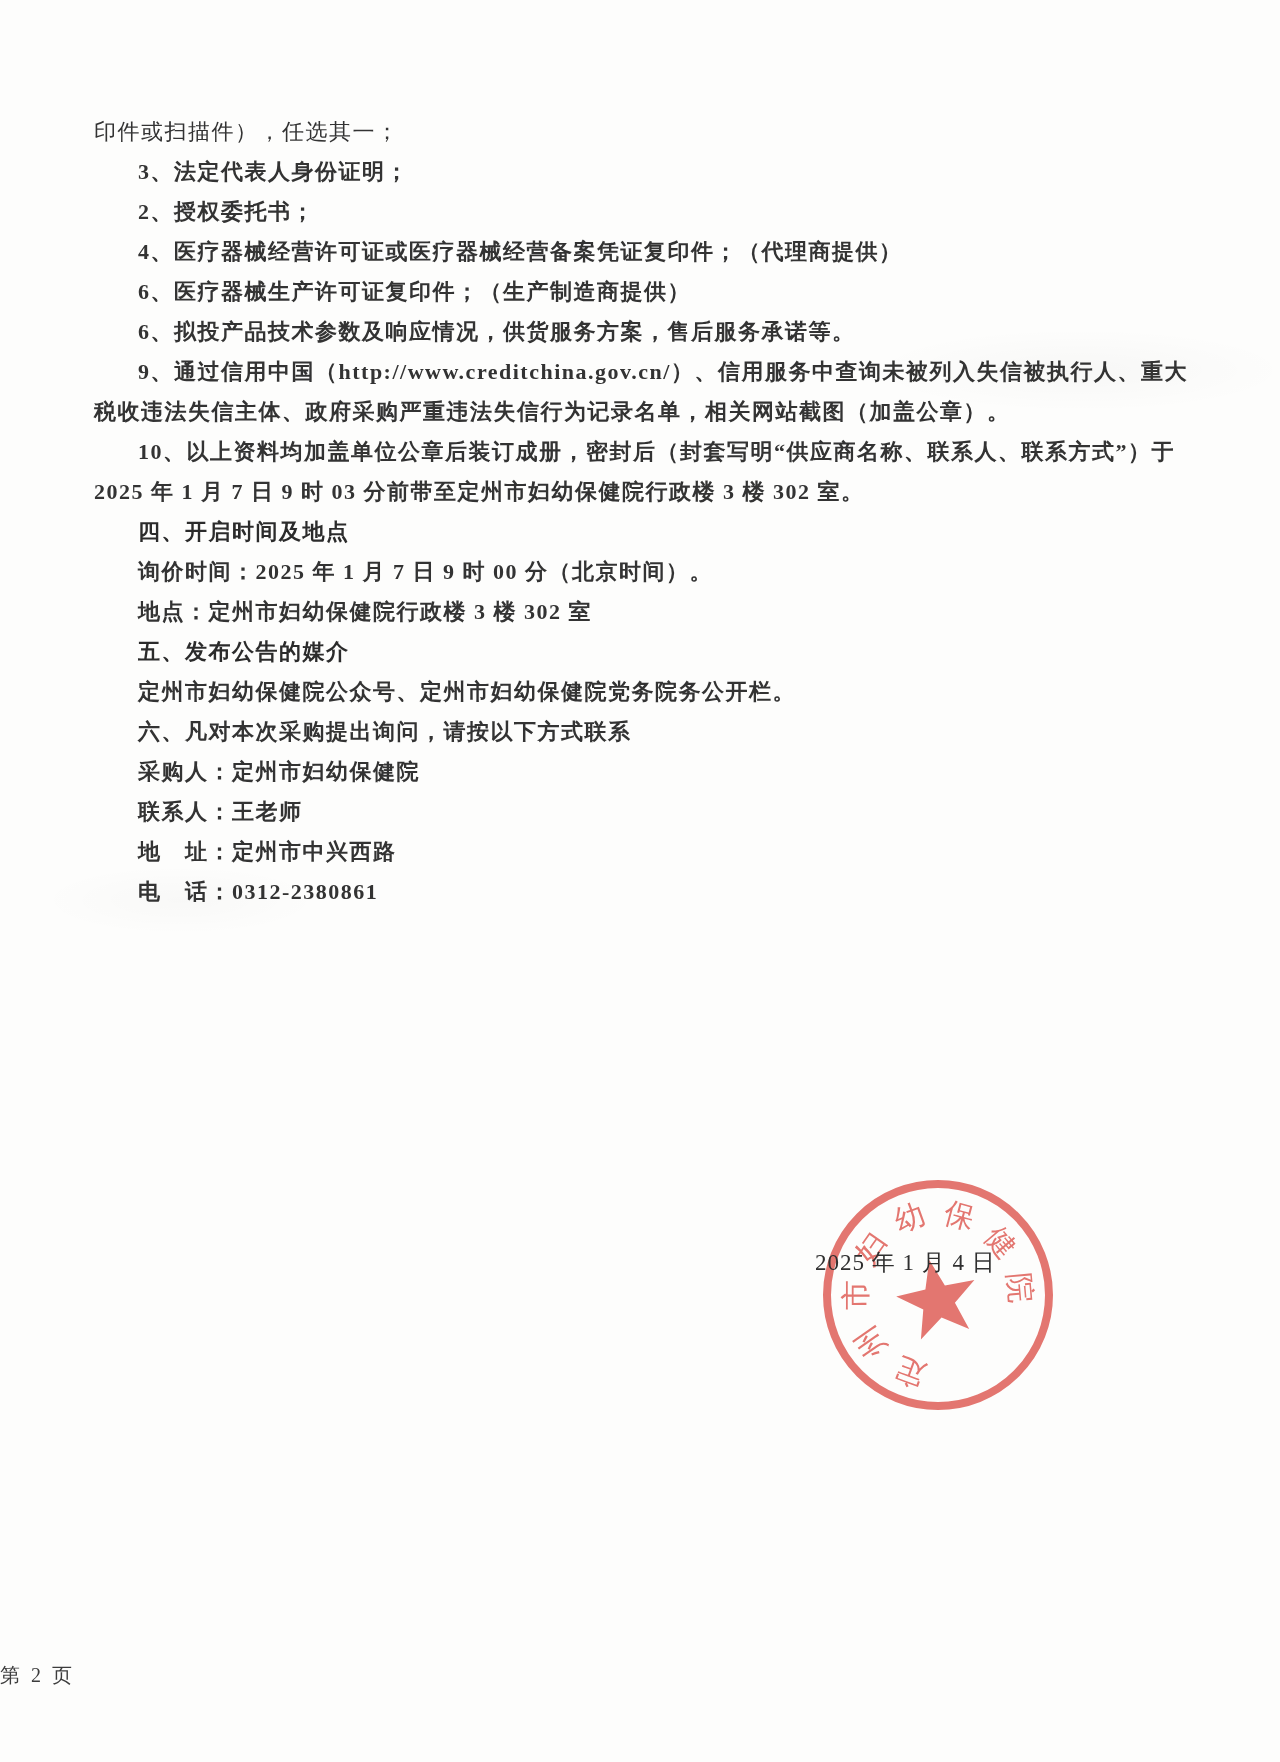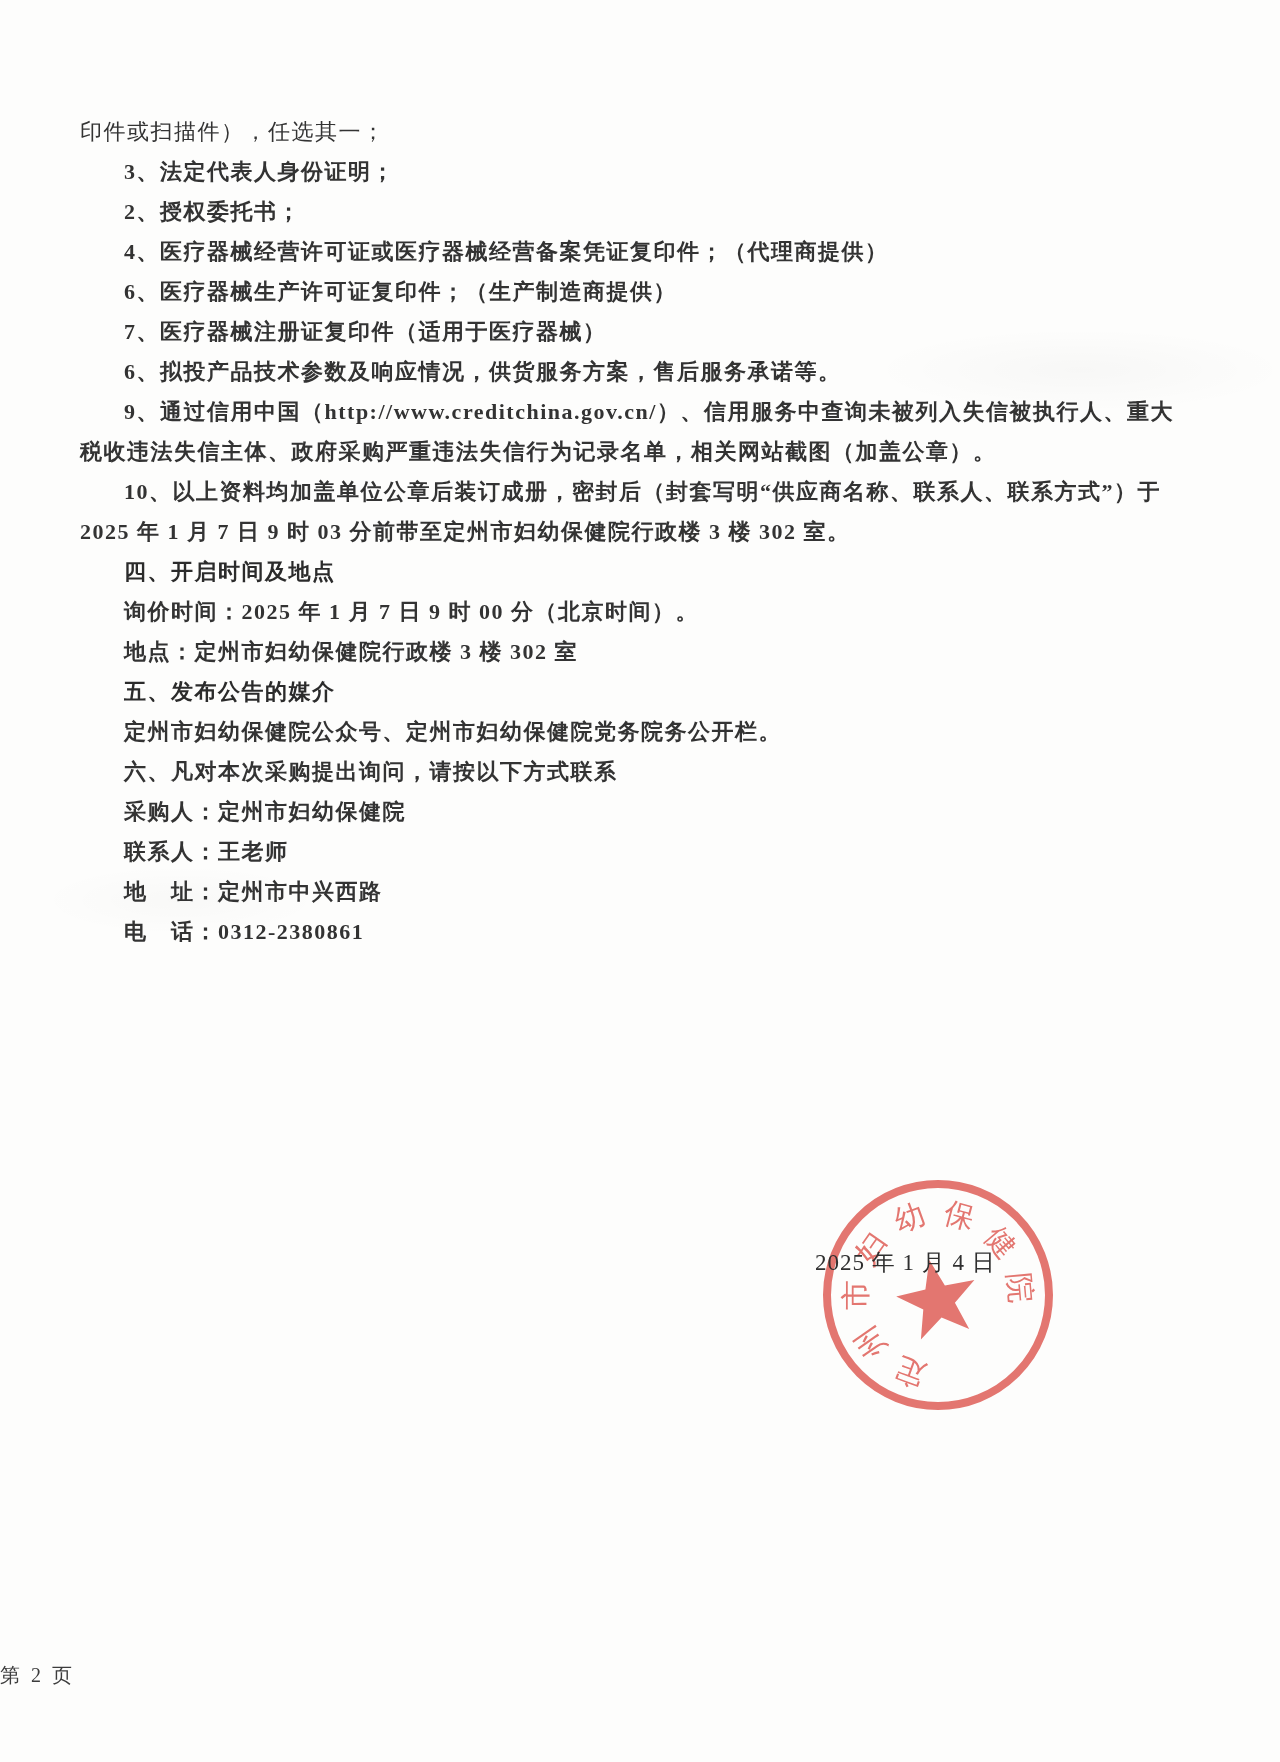--- a/index.html
+++ b/index.html
@@ -11,21 +11,21 @@
     overflow:hidden;
   }
   .page{
     position:absolute;left:0;top:0;width:1280px;height:1762px;
     background:
       radial-gradient(ellipse 300px 60px at 1080px 370px, rgba(0,0,0,0.025), rgba(0,0,0,0) 70%),
       radial-gradient(ellipse 200px 50px at 180px 900px, rgba(0,0,0,0.02), rgba(0,0,0,0) 70%),
       #fdfdfc;
   }
   .content{
-    position:absolute;left:80px;top:112px;width:1096px;
+    position:absolute;left:94px;top:112px;width:1096px;
     color:#333333;
     font-size:22px;line-height:40px;letter-spacing:1.5px;
   }
   .content p{margin:0;padding:0;}
   .item{text-indent:2em;font-weight:bold;}
   .cont{text-indent:0;}
   .gap{margin-top:13px;}
   .hd{font-weight:bold;color:#2b2b2b;}
   .doc-date{
     position:absolute;left:815px;top:1247px;
@@ -46,21 +46,20 @@
 <body>
 
 <div class="page">
 
   <div class="content">
     <p class="cont">印件或扫描件），任选其一；</p>
     <p class="item">3、法定代表人身份证明；</p>
     <p class="item">2、授权委托书；</p>
     <p class="item gap">4、医疗器械经营许可证或医疗器械经营备案凭证复印件；（代理商提供）</p>
     <p class="item gap">6、医疗器械生产许可证复印件；（生产制造商提供）</p>
-    <p class="item gap">7、医疗器械注册证复印件（适用于医疗器械）</p>
     <p class="item gap">6、拟投产品技术参数及响应情况，供货服务方案，售后服务承诺等。</p>
     <p class="item gap">9、通过信用中国（http://www.creditchina.gov.cn/）、信用服务中查询未被列入失信被执行人、重大税收违法失信主体、政府采购严重违法失信行为记录名单，相关网站截图（加盖公章）。</p>
     <p class="item">10、以上资料均加盖单位公章后装订成册，密封后（封套写明“供应商名称、联系人、联系方式”）于 2025 年 1 月 7 日 9 时 03 分前带至定州市妇幼保健院行政楼 3 楼 302 室。</p>
     <p class="item hd">四、开启时间及地点</p>
     <p class="item">询价时间：2025 年 1 月 7 日 9 时 00 分（北京时间）。</p>
     <p class="item">地点：定州市妇幼保健院行政楼 3 楼 302 室</p>
     <p class="item hd">五、发布公告的媒介</p>
     <p class="item">定州市妇幼保健院公众号、定州市妇幼保健院党务院务公开栏。</p>
     <p class="item">六、凡对本次采购提出询问，请按以下方式联系</p>
     <p class="item">采购人：定州市妇幼保健院</p>

